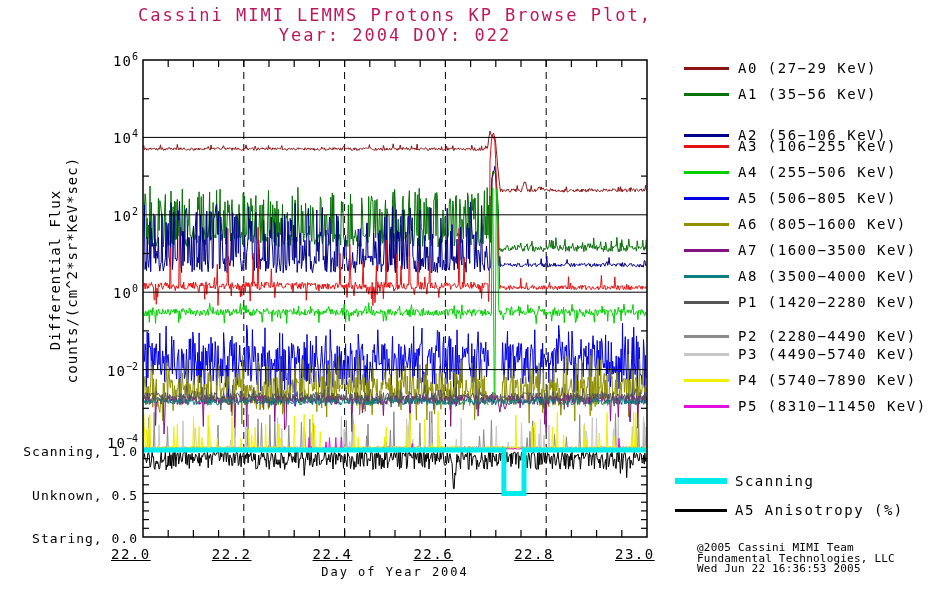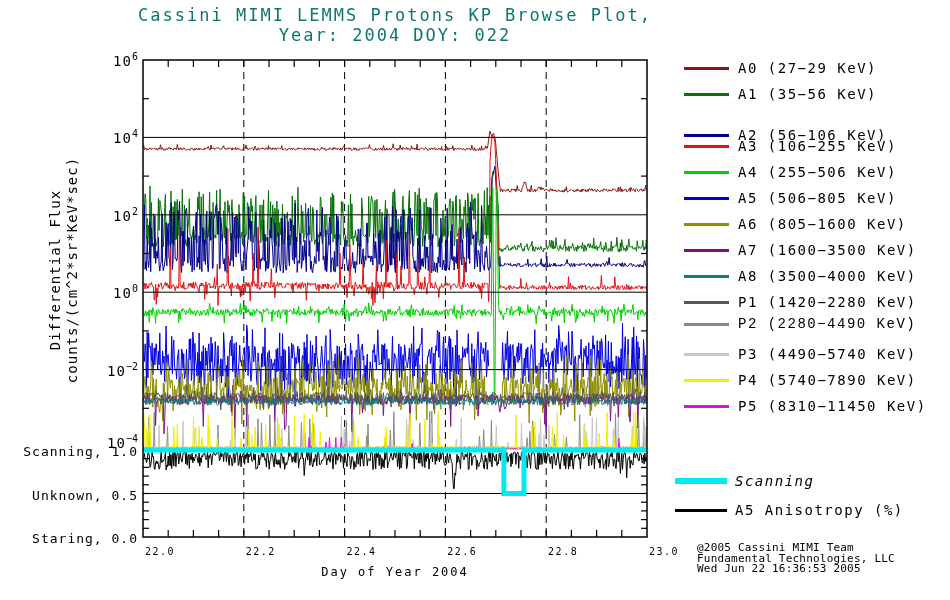--- a/index.html
+++ b/index.html
@@ -1,33 +1,33 @@
 <!DOCTYPE html>
 <html><head>
 <meta charset="utf-8">
 <style>
   html,body{margin:0;padding:0;background:#fff;}
   .wrap{position:relative;width:950px;height:600px;background:#fff;overflow:hidden;
         font-family:"DejaVu Sans Mono","Liberation Mono",monospace;color:#000;}
   .abs{position:absolute;}
   .title{position:absolute;left:0;top:5px;width:790px;text-align:center;
-         font-size:17px;letter-spacing:2px;line-height:20px;color:#0f766e;}
+         font-size:17px;letter-spacing:2px;line-height:20px;color:#be185d;}
   .ylabelbox{position:absolute;left:64px;top:253px;width:380px;margin-left:-190px;
              transform:rotate(-90deg);text-align:center;font-size:14px;
              letter-spacing:1px;line-height:17px;}
   .ytick{position:absolute;right:812px;font-size:14px;letter-spacing:1px;white-space:nowrap;}
   .ytick sup{font-size:10px;letter-spacing:0;}
   .plab{position:absolute;right:812px;font-size:13px;letter-spacing:1px;white-space:nowrap;}
-  .xtick{position:absolute;width:64px;text-align:right;top:546px;font-size:10px;letter-spacing:1.5px;}
+  .xtick{position:absolute;width:64px;text-align:left;top:546px;font-size:14px;letter-spacing:1.5px;text-decoration:underline;}
   .xaxis-title{position:absolute;left:143px;top:565px;width:504px;text-align:center;
                font-size:12px;letter-spacing:2px;}
   .lrow{position:absolute;left:684px;display:flex;align-items:center;height:16px;}
   .lline{width:45px;height:3px;margin-right:9px;flex:none;}
   .ltext{font-size:14px;letter-spacing:1.5px;white-space:nowrap;}
-  .scanrow{position:absolute;left:675px;top:474px;display:flex;align-items:center;height:14px;font-style:italic;}
+  .scanrow{position:absolute;left:675px;top:474px;display:flex;align-items:center;height:14px;}
   .scanline{width:52px;height:6px;margin-right:8px;flex:none;}
   .anisorow{position:absolute;left:675px;top:503px;display:flex;align-items:center;height:14px;}
   .anisoline{width:52px;height:3px;margin-right:8px;flex:none;}
   .credits{position:absolute;left:697px;top:543px;font-size:11px;line-height:10.5px;
            letter-spacing:0.2px;white-space:nowrap;}
 </style>
 </head>
 <body>
 
 <div class="wrap">
@@ -211,21 +211,21 @@
         <span class="ltext">A7 (1600−3500 KeV)</span>
       </div>
       <div class="lrow" style="top: 268px;">
         <div class="lline" style="background: rgb(14, 125, 125);"></div>
         <span class="ltext">A8 (3500−4000 KeV)</span>
       </div>
       <div class="lrow" style="top: 294px;">
         <div class="lline" style="background: rgb(86, 86, 86);"></div>
         <span class="ltext">P1 (1420−2280 KeV)</span>
       </div>
-      <div class="lrow" style="top: 316px; font-family: Liberation Mono, monospace;">
+      <div class="lrow" style="top: 328px;">
         <div class="lline" style="background: rgb(138, 138, 138);"></div>
         <span class="ltext">P2 (2280−4490 KeV)</span>
       </div>
       <div class="lrow" style="top: 346px;">
         <div class="lline" style="background: rgb(198, 198, 198);"></div>
         <span class="ltext">P3 (4490−5740 KeV)</span>
       </div>
       <div class="lrow" style="top: 372px;">
         <div class="lline" style="background: rgb(240, 240, 0);"></div>
         <span class="ltext">P4 (5740−7890 KeV)</span>

